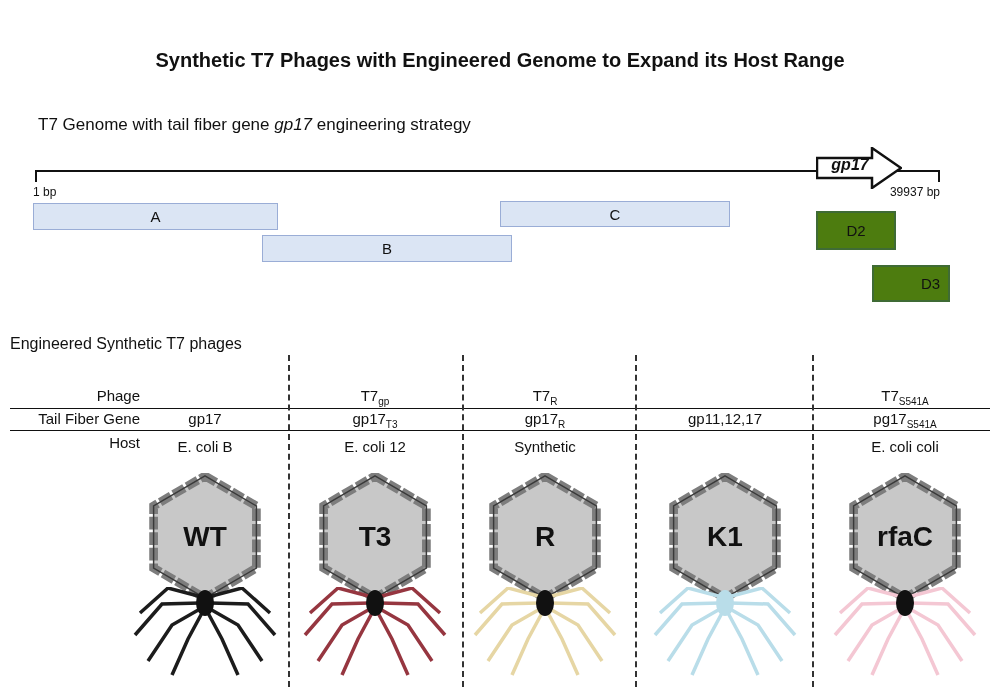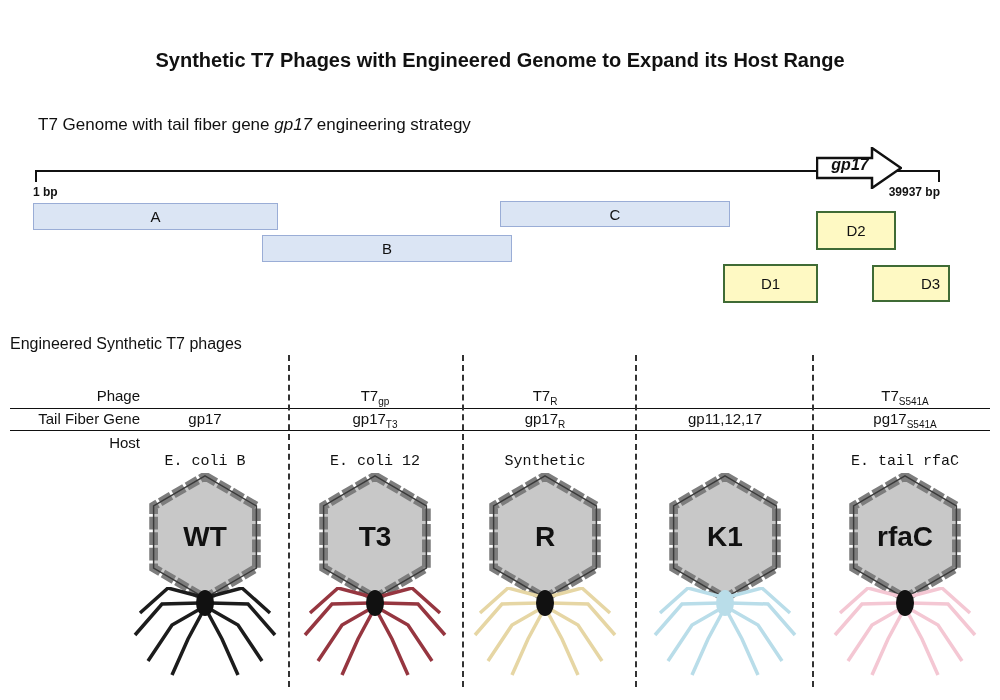--- a/index.html
+++ b/index.html
@@ -8,30 +8,30 @@
 
   .title { position:absolute; top:24px; left:0; width:1000px; text-align:center; font-size:20px; font-weight:bold; }
 
   .genome-heading { position:absolute; top:90px; left:38px; font-size:17px; }
   .genome-heading .gene-it { font-style:italic; }
 
   .genome-line { position:absolute; top:145px; left:35px; width:905px; height:2px; background:#111; }
   .tick { position:absolute; width:2px; height:12px; background:#111; top:145px; }
   .tick-left { left:35px; }
   .tick-right { left:938px; }
-  .bp-label { position:absolute; top:160px; font-size:12px; font-weight:bold; }
+  .bp-label { position:absolute; top:160px; font-size:12px; font-weight:normal; }
   .bp-left { left:33px; }
   .bp-right { left:860px; width:80px; text-align:right; }
 
   .gene-arrow { position:absolute; left:816px; top:122px; width:86px; height:42px; }
   .gene-arrow-label { position:absolute; left:822px; top:131px; width:56px; text-align:center; font-size:16px; font-weight:bold; font-style:italic; }
 
   .region { position:absolute; display:flex; align-items:center; justify-content:center; font-size:15px; }
   .region-blue { background:#dbe5f4; border:1.5px solid #9aadd6; }
-  .region-green { background:#fef9c3; border:2px solid #3f6b35; }
+  .region-green { background:#4d7c0f; border:2px solid #3f6b35; }
   .region-A { left:33px;  top:178px; width:245px; height:27px; }
   .region-B { left:262px; top:210px; width:250px; height:27px; }
   .region-C { left:500px; top:176px; width:230px; height:26px; }
   .region-D2 { left:816px; top:186px; width:80px; height:39px; }
   .region-D1 { left:723px; top:239px; width:95px; height:39px; }
   .region-D3 { left:872px; top:240px; width:78px; height:37px;padding-left:39px; }
 
   .section2-heading { position:absolute; top:310px; left:10px; font-size:16px; }
 
   .hline { position:absolute; left:10px; width:980px; height:0; border-top:1.5px solid #111; }
@@ -42,21 +42,21 @@
 
   .row-label { position:absolute; left:8px; width:132px; text-align:right; font-size:15px; font-weight:normal; }
   .row-label-1 { top:362px; }
   .row-label-2 { top:385px; }
   .row-label-3 { top:409px; }
 
   .cell { position:absolute; width:170px; text-align:center; font-size:15px; }
   .cell sub { font-size:10px; }
   .row1 { top:362px; }
   .row2 { top:385px; }
-  .row3 { top:428px;font-family:Liberation Mono, monospace; }
+  .row3 { top:413px; }
 
   .capsid { position:absolute; top:448px; width:118px; height:128px; }
   .capsid-label { position:absolute; top:448px; width:118px; height:128px; display:flex; align-items:center; justify-content:center; font-size:28px; font-weight:bold; }
   .fiber { position:absolute; top:562px; width:170px; height:95px; }
 </style>
 </head>
 <body>
 
 <div class="stage">
 
@@ -71,21 +71,20 @@
   <div class="bp-label bp-right">39937 bp</div>
 
   <svg class="gene-arrow" viewBox="0 0 86 42">
     <polygon points="1,11 56,11 56,1 85,21 56,41 56,31 1,31" fill="#ffffff" stroke="#111" stroke-width="2.5" stroke-linejoin="miter"></polygon>
   </svg>
   <div class="gene-arrow-label">gp17</div>
 
   <div class="region region-blue region-A">A</div>
   <div class="region region-blue region-B">B</div>
   <div class="region region-blue region-C">C</div>
-  <div class="region region-green region-D1">D1</div>
   <div class="region region-green region-D2">D2</div>
   <div class="region region-green region-D3">D3</div>
 
   <div class="section2-heading">Engineered Synthetic T7 phages</div>
 
   <div class="hline hline-1"></div>
   <div class="hline hline-2"></div>
 
   <div class="vdash" style="left:288px"></div>
   <div class="vdash" style="left:462px"></div>
@@ -104,21 +103,21 @@
   <div class="cell row3" style="left:290px">E. coli 12</div>
 
   <div class="cell row1" style="left:460px"><span>T7</span><sub>R</sub></div>
   <div class="cell row2" style="left:460px"><span>gp17</span><sub>R</sub></div>
   <div class="cell row3" style="left:460px">Synthetic</div>
 
   <div class="cell row2" style="left:640px"><span>gp11,12,17</span><sub></sub></div>
 
   <div class="cell row1" style="left:820px"><span>T7</span><sub>S541A</sub></div>
   <div class="cell row2" style="left:820px"><span>pg17</span><sub>S541A</sub></div>
-  <div class="cell row3" style="left:820px">E. tail rfaC</div>
+  <div class="cell row3" style="left:820px">E. coli coli</div>
 
   <svg class="capsid" style="left:146px" viewBox="0 0 120 132">
     <polygon points="60,3 113,34 113,98 60,129 7,98 7,34" fill="#c8c8c8" stroke="#7d7d7d" stroke-width="9" stroke-dasharray="13 3"></polygon>
     <polygon points="60,3 113,34 113,98 60,129 7,98 7,34" fill="none" stroke="#3a3a3a" stroke-width="1.5"></polygon>
   </svg>
   <div class="capsid-label" style="left:146px">WT</div>
 
   <svg class="capsid" style="left:316px" viewBox="0 0 120 132">
     <polygon points="60,3 113,34 113,98 60,129 7,98 7,34" fill="#c8c8c8" stroke="#7d7d7d" stroke-width="9" stroke-dasharray="13 3"></polygon>
     <polygon points="60,3 113,34 113,98 60,129 7,98 7,34" fill="none" stroke="#3a3a3a" stroke-width="1.5"></polygon>

